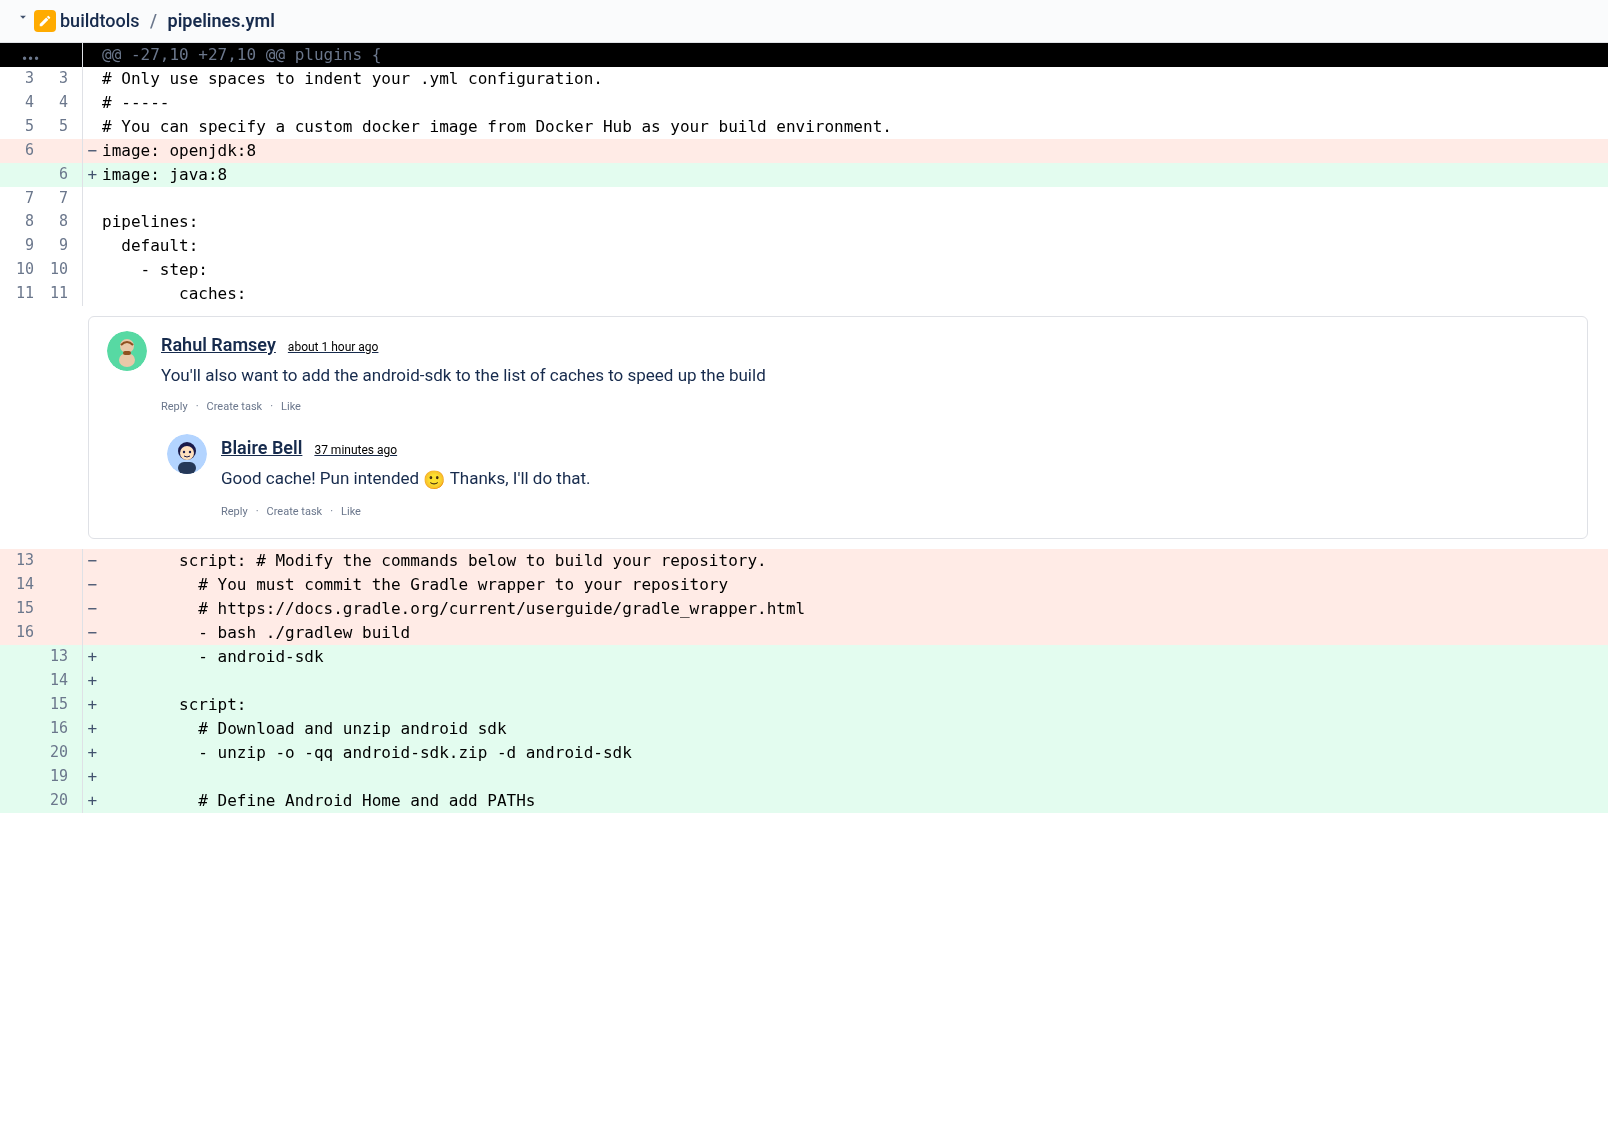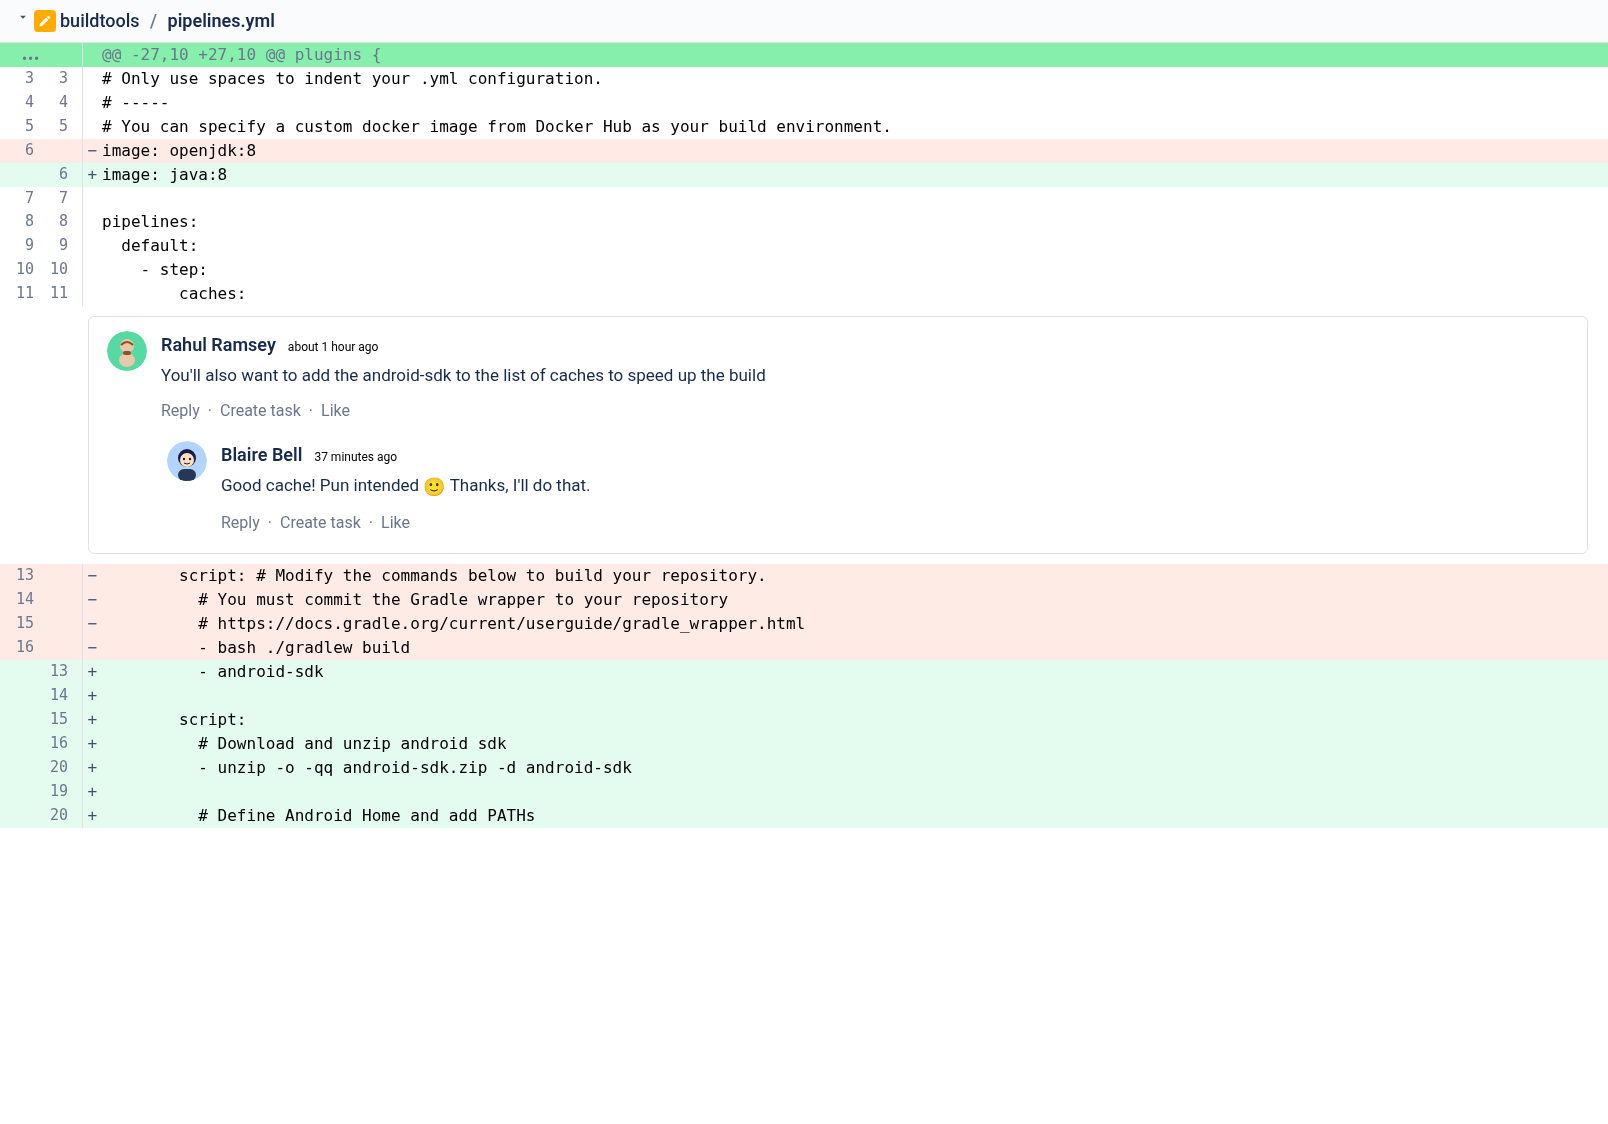--- a/index.html
+++ b/index.html
@@ -77,21 +77,21 @@
       width: 20px;
       text-align: center;
       color: #42526E;
     }
     .code {
       white-space: pre;
       color: #000000;
       padding-left: 2px;
     }
     tr.hunk {
-      background: #86efac;
+      background: #000000;
       color: #6B778C;
     }
     tr.hunk .code { color: #6B778C; }
     tr.del {
       background: #FFEBE6;
     }
     tr.del .sign::before { content: "−"; }
     tr.add {
       background: #E3FCEF;
     }
@@ -120,20 +120,21 @@
       border-radius: 50%;
       flex-shrink: 0;
       overflow: hidden;
     }
     .comment-body { flex: 1; }
     .comment-header {
       display: flex;
       align-items: baseline;
       gap: 12px;
       margin-bottom: 6px;
+      text-decoration: underline;
     }
     .author {
       font-weight: 600;
       font-size: 18px;
       color: #172B4D;
     }
     .timestamp {
       color: #000000;
       font-size: 12px;
     }
@@ -141,21 +142,21 @@
       font-size: 17px;
       color: #172B4D;
       margin-bottom: 12px;
       line-height: 1.4;
     }
     .comment-actions {
       display: flex;
       gap: 8px;
       align-items: flex-end;
       color: #6B778C;
-      font-size: 16px;
+      font-size: 11px;
     }
     .comment-actions .action { cursor: pointer; }
     .comment-actions .dot { color: #6B778C; }
     .emoji { font-size: 18px; vertical-align: middle; }
   </style>
 </head>
 <body>
 
 <div class="file-header">
   <span class="chevron">

